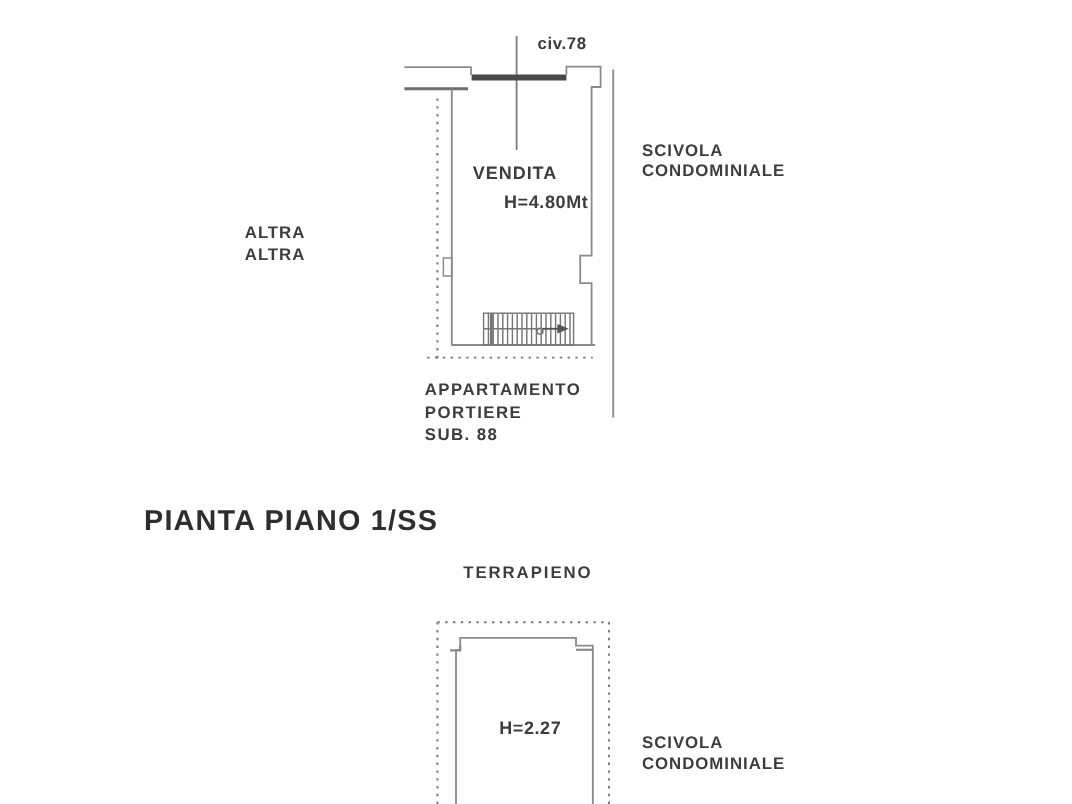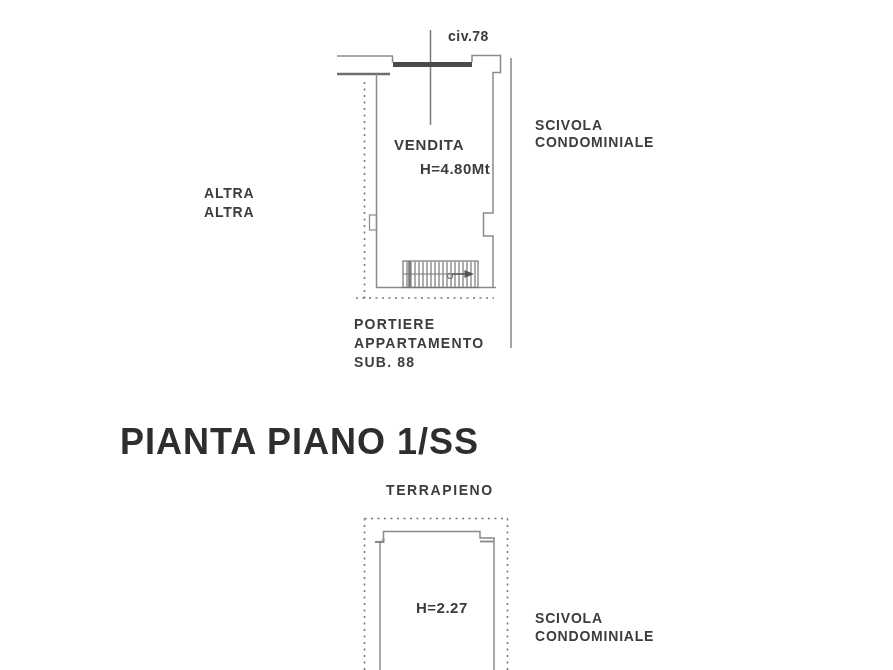--- a/index.html
+++ b/index.html
@@ -10,21 +10,21 @@
   }
   svg{position:absolute;left:0;top:0;}
   .lbl{
     position:absolute;white-space:nowrap;color:#3d3d3d;
     font-size:14px;font-weight:700;letter-spacing:0.8px;line-height:17px;
   }
   .lbl.block{line-height:19px;}
   .lbl.light{font-weight:600;letter-spacing:0.5px;}
   .title{
     position:absolute;white-space:nowrap;color:#2e2e2e;
-    font-size:36px;font-weight:600;letter-spacing:1px;
+    font-size:24px;font-weight:600;letter-spacing:1px;
   }
   .room-label{font-size:15px;}
 </style>
 </head>
 <body>
 
 <div class="page">
 
   <svg width="893" height="670" viewBox="0 0 893 670">
 
@@ -102,28 +102,28 @@
     <div>SCIVOLA</div>
     <div>CONDOMINIALE</div>
   </div>
 
   <div class="lbl block" style="left:204px;top:184px;text-align:center;">
     <div>ALTRA</div>
     <div>ALTRA</div>
   </div>
 
   <div class="lbl block" style="left:354px;top:315px;letter-spacing:1.2px;">
+    <div>APPARTAMENTO</div>
     <div>PORTIERE</div>
-    <div>APPARTAMENTO</div>
     <div>SUB. 88</div>
   </div>
 
   <div class="title" style="left:120px;top:421px;">PIANTA PIANO 1/SS</div>
 
-  <div class="lbl" style="left:386px;top:482px;letter-spacing:1.6px;">TERRAPIENO</div>
+  <div class="lbl" style="left:386px;top:469px;letter-spacing:1.6px;">TERRAPIENO</div>
 
   <div class="lbl light room-label" style="left:416px;top:599px;">H=2.27</div>
 
   <div class="lbl" style="left:535px;top:609px;line-height:18px;">
     <div>SCIVOLA</div>
     <div>CONDOMINIALE</div>
   </div>
 
 </div>
 

